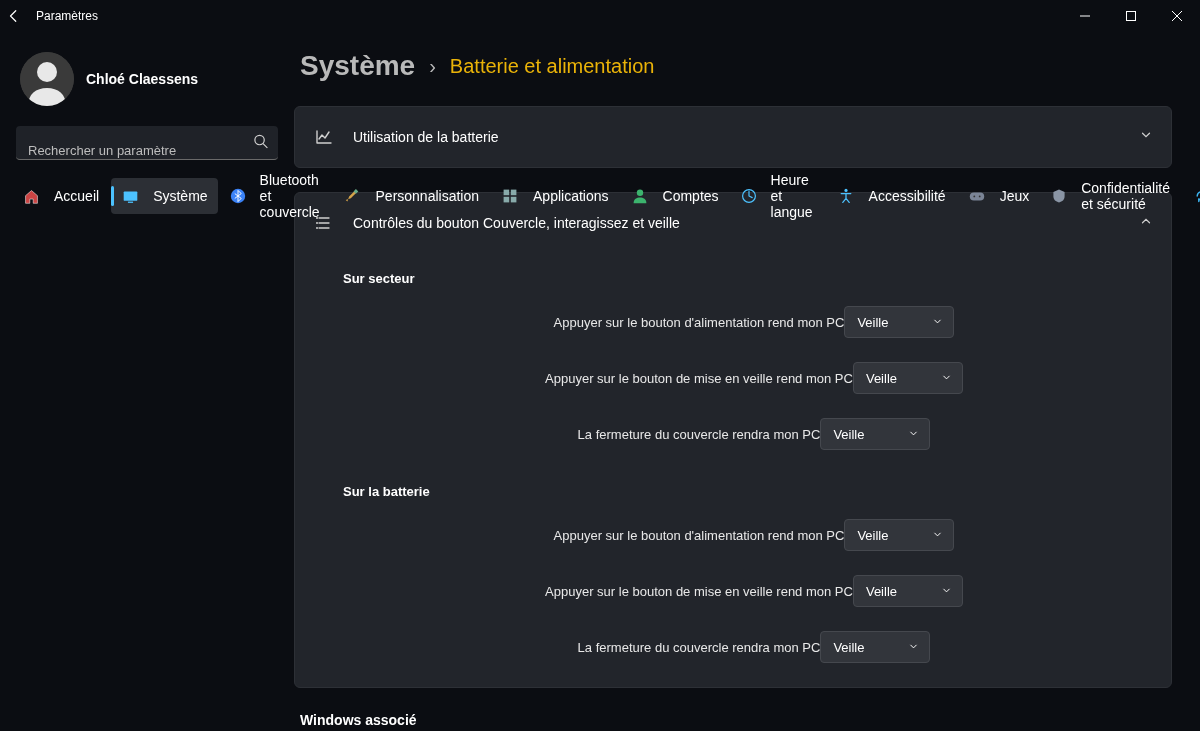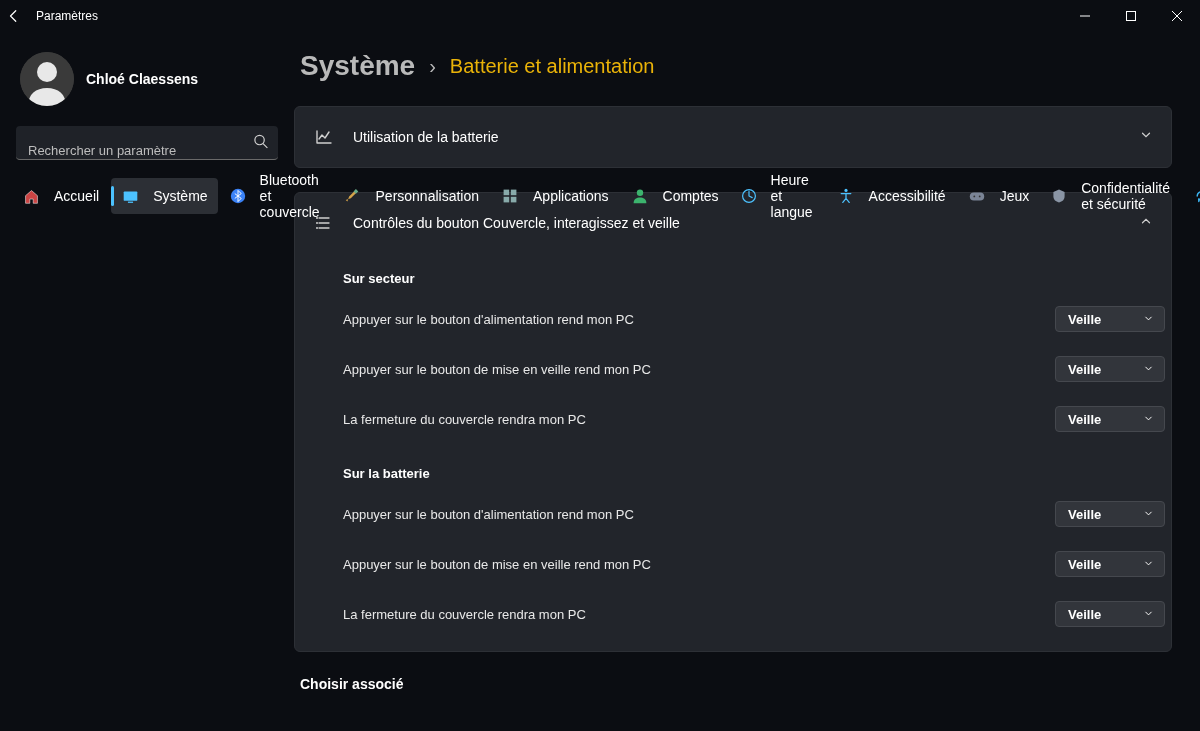--- a/index.html
+++ b/index.html
@@ -40,23 +40,23 @@
 .card { background:#22252b; border:1px solid #2d3036; border-radius:6px; margin-bottom:6px; }
 .card-row { display:flex; align-items:center; padding: 20px 18px; gap:18px; cursor:pointer; }
 .card-ico { width:22px; color:#cfcfcf; display:flex; align-items:center; justify-content:center; }
 .card-titles { flex:1; }
 .card-title { font-size:14px; color:#fff; }
 .card-sub { font-size:12px; color:#9a9a9a; margin-top:2px; }
 .chev { color:#cfcfcf; }
 
 .sub-block { padding: 6px 0 12px 48px; }
 .sub-heading { font-size:13px; font-weight:600; padding: 12px 12px 8px 0; }
-.opt-row { display:flex; align-items:center; justify-content:space-between; padding: 12px 6px 12px 0; }
+.opt-row { display:flex; align-items:center; justify-content:center; padding: 12px 6px 12px 0; }
 .opt-label { font-size:13px; color:#e8e8e8; }
-.dropdown { background:#32353b; border:1px solid #45484e; border-radius:4px; height:26px; min-width:110px; padding: 0 10px 0 12px; display:flex; align-items:center; justify-content:space-between; gap:18px; font-size:13px; cursor:pointer; color:#fff;font-weight:bold; }
+.dropdown { background:#32353b; border:1px solid #45484e; border-radius:4px; height:32px; min-width:110px; padding: 0 10px 0 12px; display:flex; align-items:center; justify-content:space-between; gap:18px; font-size:13px; cursor:pointer; color:#fff; }
 
 .section-heading { font-size:14px; font-weight:600; margin: 24px 0 12px 6px; }
 
 .main::-webkit-scrollbar { width:4px; }
 .main::-webkit-scrollbar-thumb { background:#4a4d53; border-radius:2px; }
 </style>
 </head>
 <body>
 
 <div class="titlebar">
@@ -316,16 +316,16 @@
           <div class="dropdown">
             <span>Veille</span>
             <span><svg width="11" height="11" viewBox="0 0 16 16">
                   <path d="M4 6l4 4 4-4" stroke="currentColor" stroke-width="1.4" fill="none" stroke-linecap="round"></path>
                 </svg></span>
           </div>
         </div>
       </div>
     </div>
 
-    <div class="section-heading">Choisir associé</div>
+    <div class="section-heading">Windows associé</div>
 
   </div>
 </div>
 
 </body></html>

